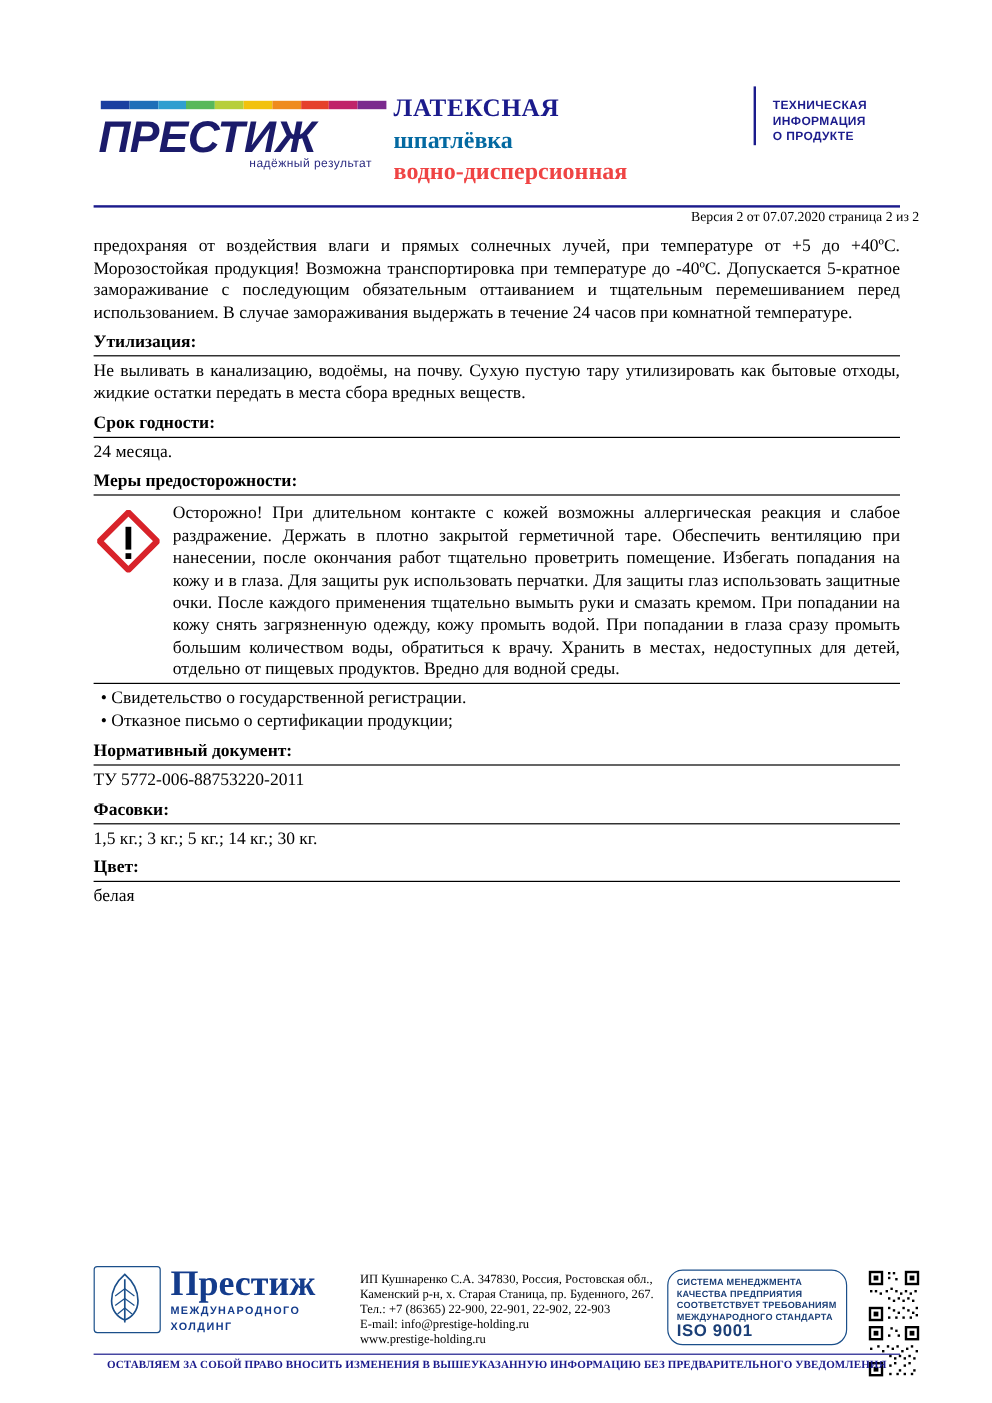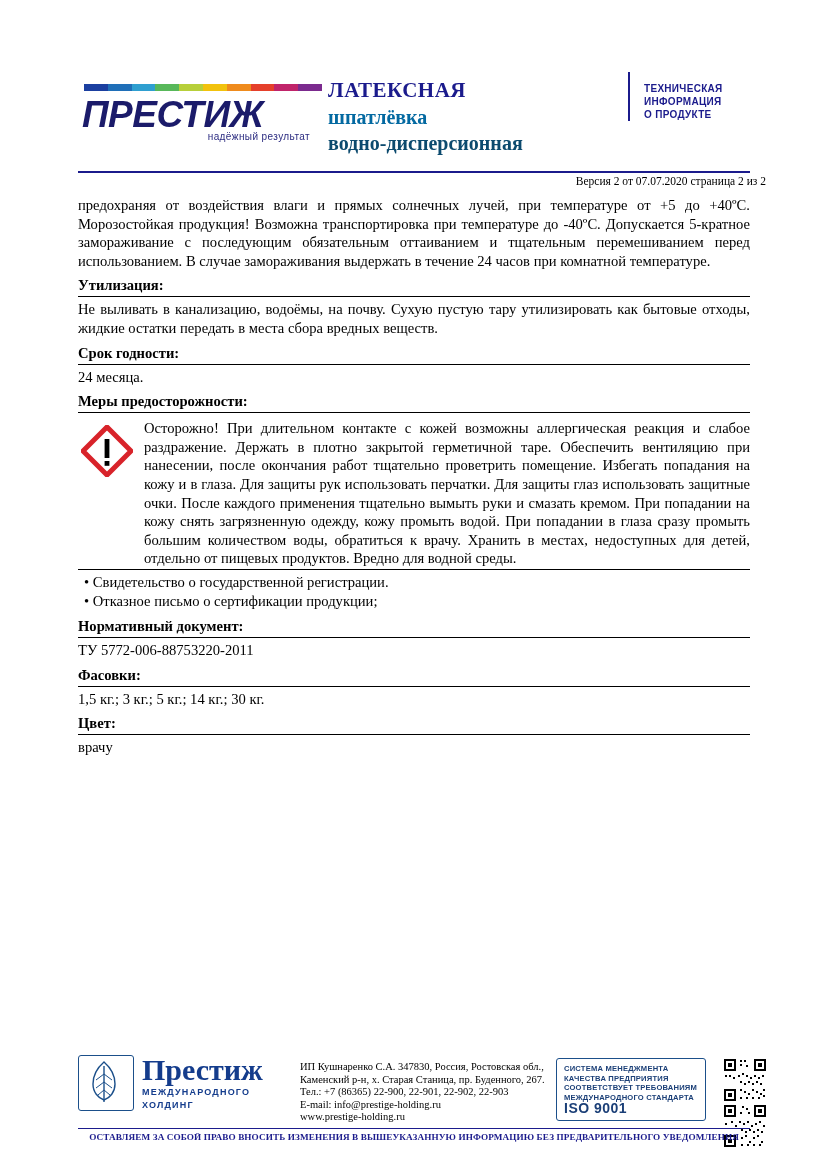--- a/index.html
+++ b/index.html
@@ -92,21 +92,21 @@
     font-family: "Liberation Serif", serif;
     font-weight: bold;
     font-size: 20px;
     color: #0369a1;
     margin-top: 3px;
   }
   .title-line3 {
     font-family: "Liberation Serif", serif;
     font-weight: bold;
     font-size: 20px;
-    color: #0c4a6e;
+    color: #ef4444;
     margin-top: 3px;
   }
 
   .ti-block {
     border-left: 2px solid #1b1b8c;
     padding-left: 14px;
     padding-top: 10px;
     font-family: "Liberation Sans", sans-serif;
     font-weight: bold;
     font-size: 10px;
@@ -242,21 +242,21 @@
     flex: 0 0 250px;
     font-family: "Liberation Serif", serif;
     font-size: 10.5px;
     line-height: 12.6px;
     padding-top: 6px;
     padding-left: 4px;
   }
   .f-iso {
     flex: 0 0 150px;
     border: 1.2px solid #1b4f8a;
-    border-radius: 3px;
+    border-radius: 13px;
     padding: 5px 7px 6px 7px;
     box-sizing: border-box;
     font-family: "Liberation Sans", sans-serif;
     font-size: 7.6px;
     font-weight: bold;
     color: #1b3f77;
     line-height: 9.6px;
     letter-spacing: 0.2px;
     margin-top: 3px;
     margin-left: 6px;
@@ -396,21 +396,21 @@
 
     <div>
       <div class="sec-head">Фасовки:</div>
       <div class="underline-rule"></div>
       <div class="sec-text">1,5 кг.; 3 кг.; 5 кг.; 14 кг.; 30 кг.</div>
     </div>
 
     <div>
       <div class="sec-head">Цвет:</div>
       <div class="underline-rule"></div>
-      <div class="sec-text">врачу</div>
+      <div class="sec-text">белая</div>
     </div>
 
   </div>
 
   <div class="footer">
 
     <div class="f-logo">
       <div class="tree-badge">
         <svg width="50" height="50" viewBox="0 0 50 50">
           <path d="M25 6 C18 12 14 20 14 28 C14 36 19 42 25 44 C31 42 36 36 36 28 C36 20 32 12 25 6 Z" fill="none" stroke="#1b4f8a" stroke-width="1.4"></path>

